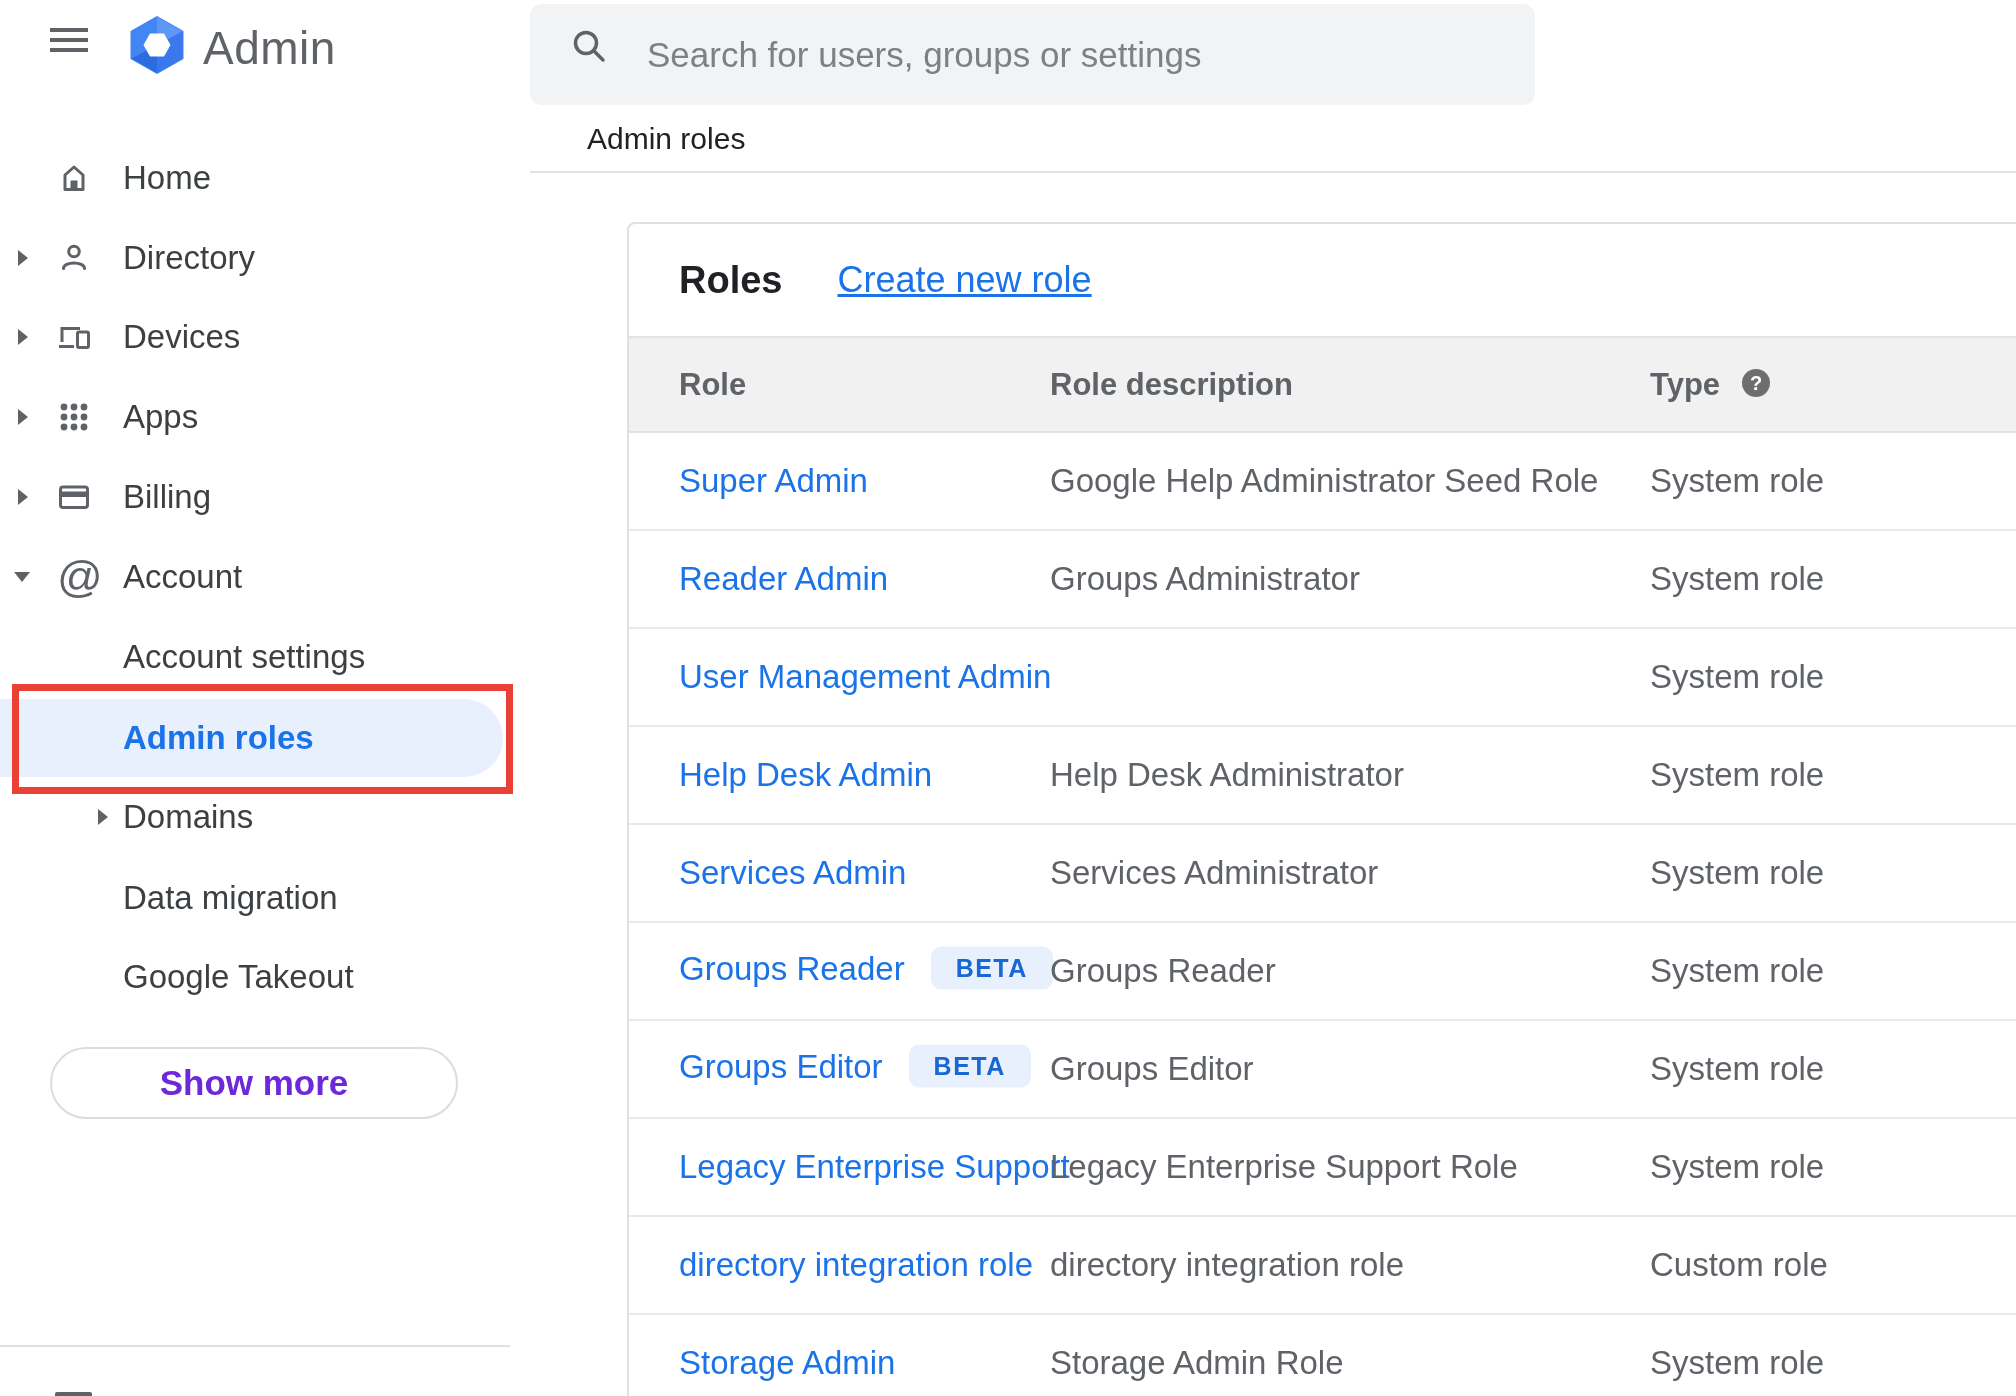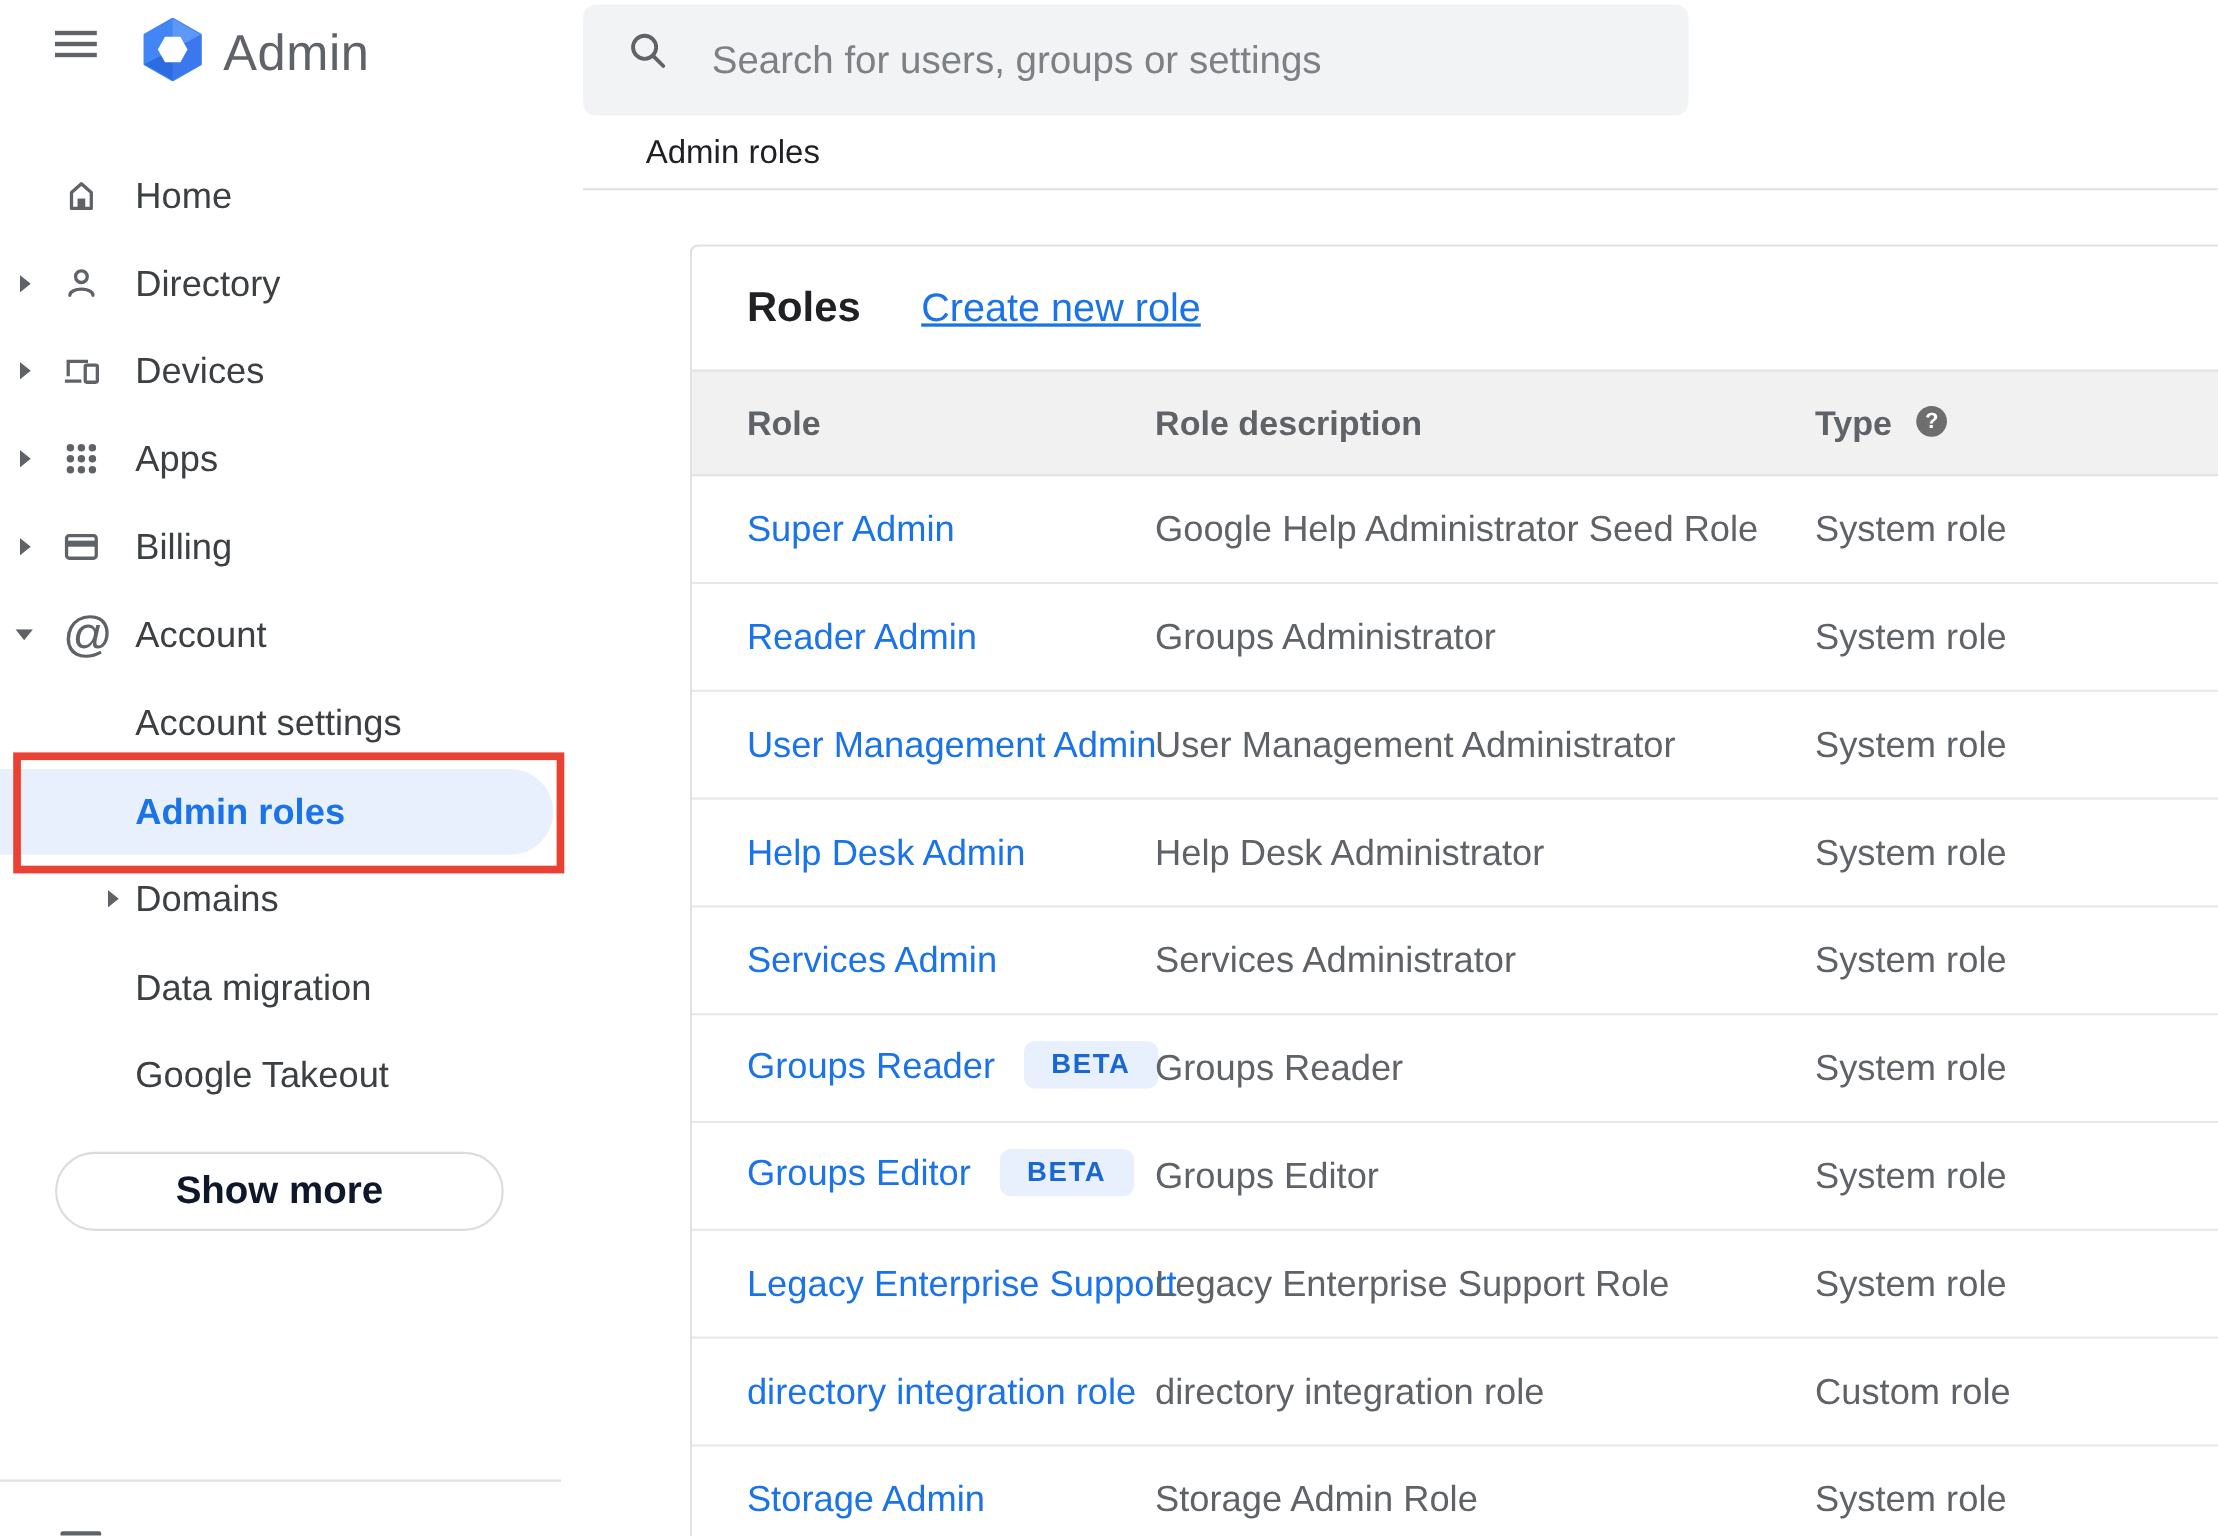--- a/index.html
+++ b/index.html
@@ -33,21 +33,21 @@
   .nav-icon { position:absolute; left:57px; top:50%; transform:translateY(-50%); display:flex; }
   .nav-label { position:absolute; left:123px; top:50%; transform:translateY(-50%);
     font-size:33px; color:#3c4043; white-space:nowrap; }
   .nav-label.active { color:#1a73e8; font-weight:bold; }
   #active-pill { left:0; top:699px; width:503px; height:78px; background:#e8f0fe; border-radius:0 40px 40px 0; }
   #annotation-box { left:12px; top:684px; width:501px; height:110px; border:7px solid #e94235; z-index:5; pointer-events:none; }
   #at-glyph { font-size:45px; color:#5f6368; }
 
   #show-more { left:50px; top:1047px; width:408px; height:72px; border:2px solid #dadce0; border-radius:36px;
     background:#fff; display:flex; align-items:center; justify-content:center; cursor:pointer; }
-  #show-more span { font-size:35px; font-weight:bold; color:#0f172a; }
+  #show-more span { font-size:35px; font-weight:bold; color:#6d28d9; }
 
   #sidebar-divider { left:0; top:1345px; width:510px; height:2px; background:#e0e0e0; }
   #partial-icon { left:55px; top:1392px; width:37px; height:4px; background:#5f6368; border-radius:2px 2px 0 0; }
 
   
   #card { left:627px; top:222px; width:1393px; height:1180px; background:#fff;
     border:2px solid #e0e0e0; border-right:none; border-bottom:none; border-radius:8px 0 0 0; }
   #card-head { position:absolute; left:0; top:0; right:0; height:112px; display:flex; align-items:center; padding-left:50px; }
   #card-title { font-size:38px; font-weight:bold; color:#202124; }
   #create-link { font-size:36px; color:#1a73e8; margin-left:55px; cursor:pointer;text-decoration:underline; }
@@ -256,21 +256,20 @@
     </div>
 
     <div class="row">
       <span class="col-role cell-role"><span>Reader Admin</span></span>
       <span class="col-desc cell-text">Groups Administrator</span>
       <span class="col-type cell-text">System role</span>
     </div>
 
     <div class="row">
       <span class="col-role cell-role"><span>User Management Admin</span></span>
-      <span class="col-desc cell-text">User Management Administrator</span>
       <span class="col-type cell-text">System role</span>
     </div>
 
     <div class="row">
       <span class="col-role cell-role"><span>Help Desk Admin</span></span>
       <span class="col-desc cell-text">Help Desk Administrator</span>
       <span class="col-type cell-text">System role</span>
     </div>
 
     <div class="row">

